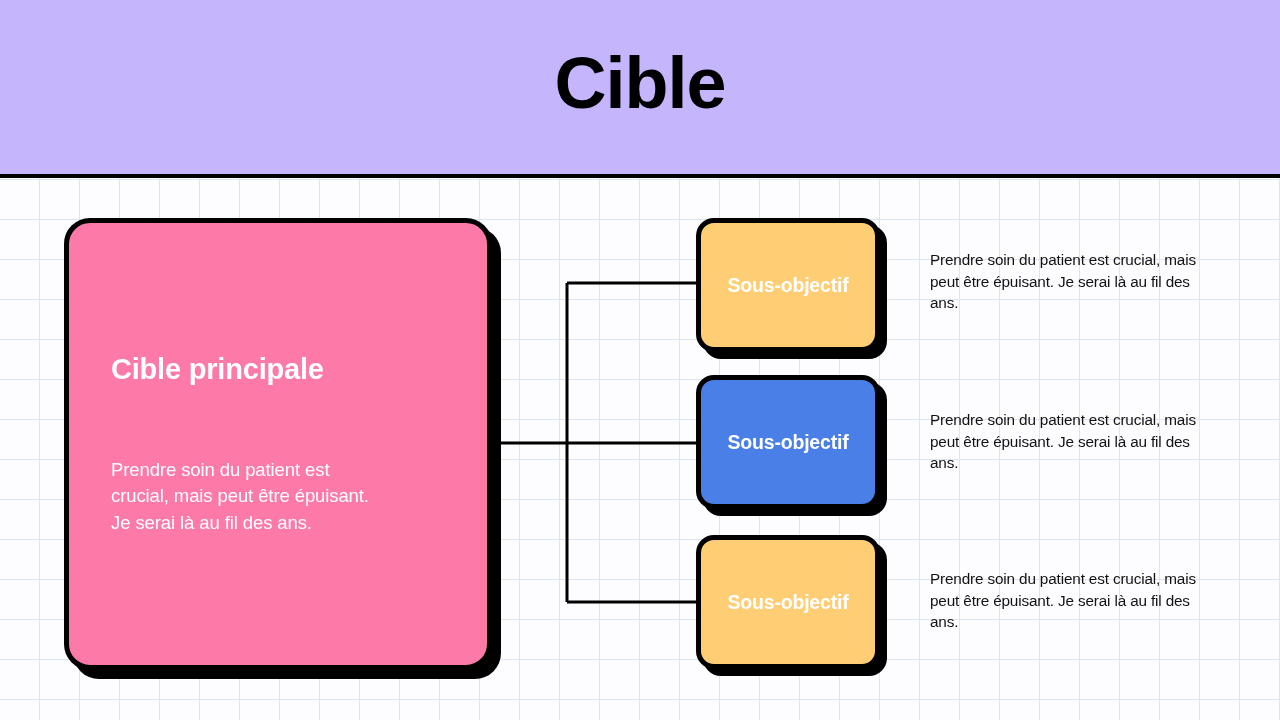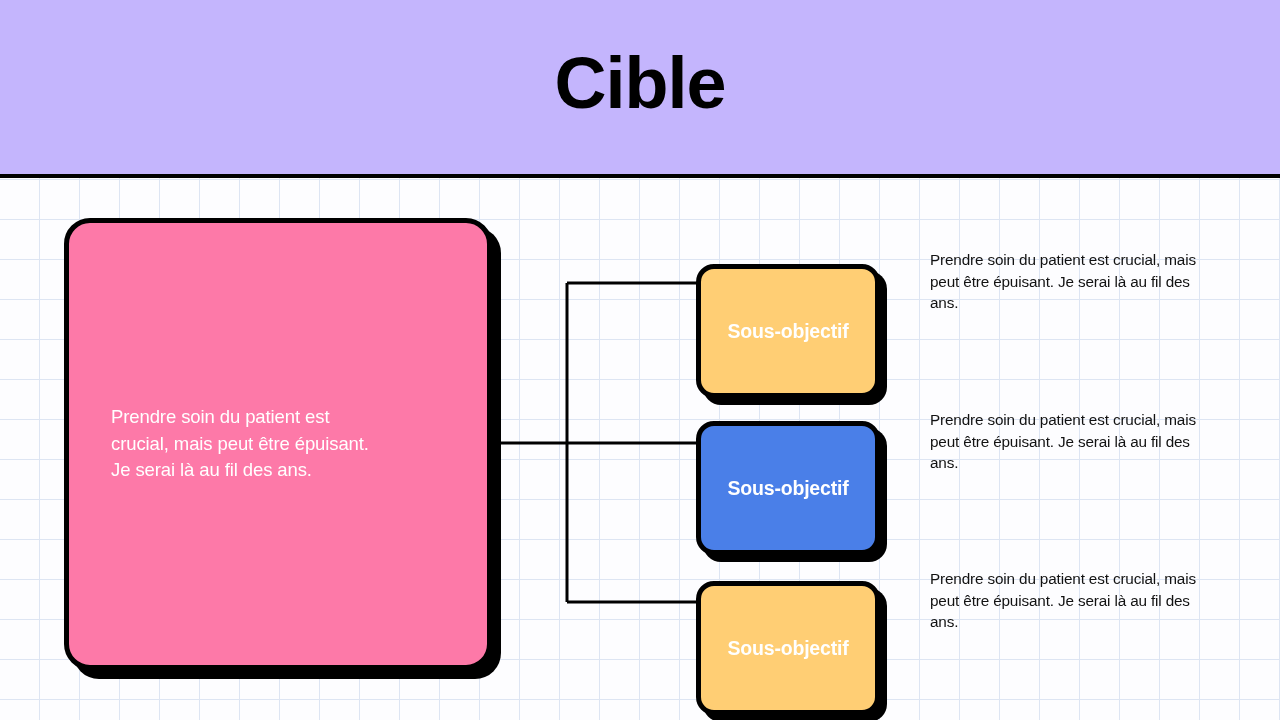--- a/index.html
+++ b/index.html
@@ -88,21 +88,20 @@
     position:absolute;
     left:696px;
     width:184px;
     height:134px;
     border:5px solid #000000;
     border-radius:18px;
     box-shadow:7px 7px 0 0 #000000;
     display:flex;
     align-items:center;
     justify-content:center;
-    margin-top:46px;
   }
   .sub-box-label {
     font-size:19.5px;
     font-weight:bold;
     color:#ffffff;
     letter-spacing:-0.2px;
     white-space:nowrap;
   }
   #sub-box-0 { top:40px;  background:#ffce74; }
   #sub-box-1 { top:197px; background:#4a7fe8; }
@@ -138,20 +137,21 @@
     <path d="M 567 105 L 567 424" stroke="#000000" stroke-width="3" fill="none"></path>
 
     <path d="M 567 105 L 696 105" stroke="#000000" stroke-width="3" fill="none"></path>
 
     <path d="M 567 265 L 696 265" stroke="#000000" stroke-width="3" fill="none"></path>
 
     <path d="M 567 424 L 696 424" stroke="#000000" stroke-width="3" fill="none"></path>
   </svg>
 
   <div id="main-card">
+    <div id="main-card-title">Cible principale</div>
     <div id="main-card-body">Prendre soin du patient est crucial, mais peut être épuisant. Je serai là au fil des ans.</div>
   </div>
 
   <div class="sub-box" id="sub-box-0">
     <span class="sub-box-label">Sous-objectif</span>
   </div>
   <div class="desc" id="desc-0">Prendre soin du patient est crucial, mais peut être épuisant. Je serai là au fil des ans.</div>
 
   <div class="sub-box" id="sub-box-1">
     <span class="sub-box-label">Sous-objectif</span>

